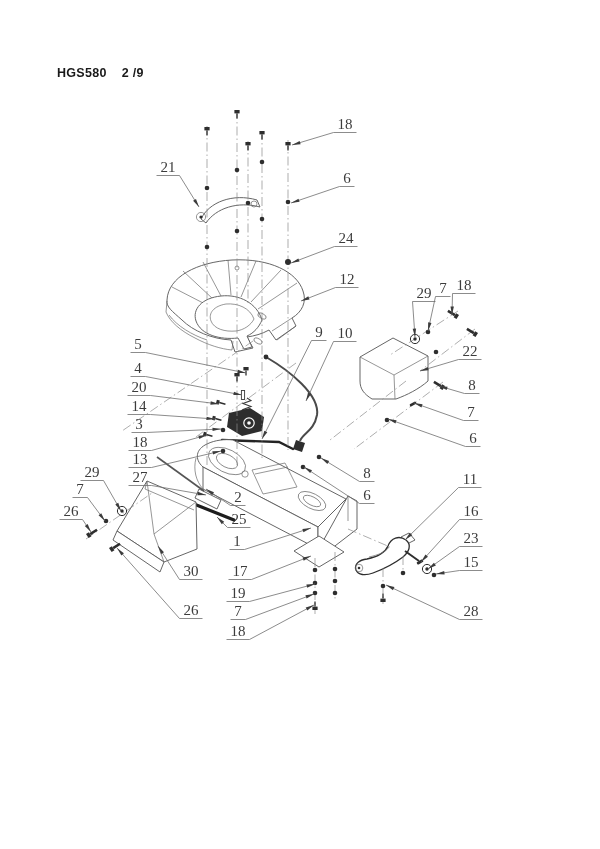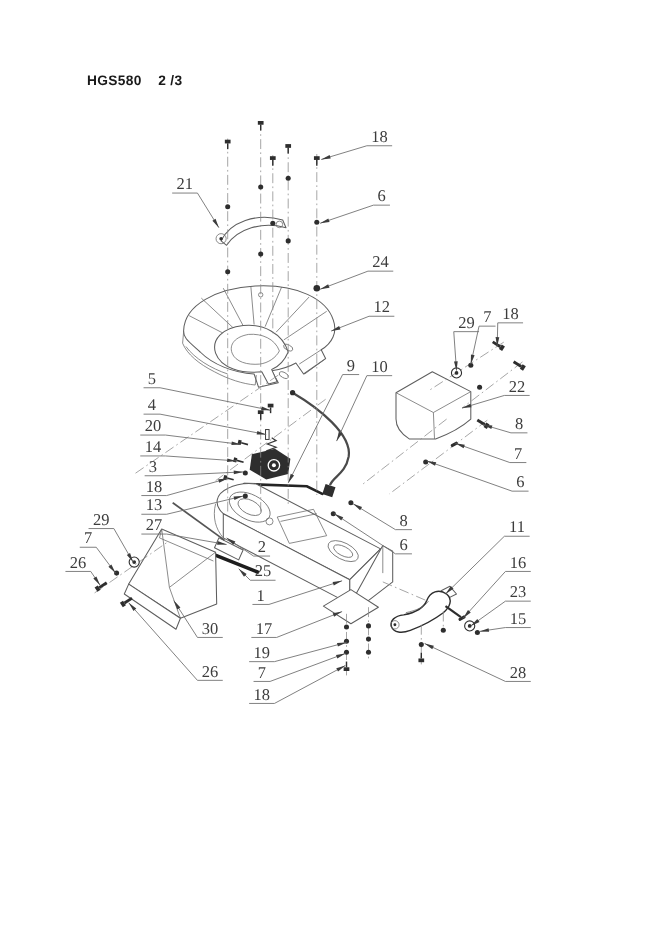--- a/index.html
+++ b/index.html
@@ -1,35 +1,35 @@
 <!DOCTYPE html>
 <html><head>
 <meta charset="utf-8">
 <style>
   html,body{margin:0;padding:0;background:#ffffff;}
   .page{position:relative;width:600px;height:849px;background:#ffffff;overflow:hidden;
         font-family:"Liberation Sans",sans-serif;}
   .hdr{position:absolute;left:57px;top:66px;display:flex;gap:15px;
-       font-size:12.5px;font-weight:bold;color:#1a1a1a;letter-spacing:.3px;margin-left:22px;}
+       font-size:12.5px;font-weight:bold;color:#1a1a1a;letter-spacing:.3px;}
   svg{position:absolute;left:0;top:0;}
   .part{fill:#ffffff;stroke:#5e5e5e;stroke-width:.95;stroke-linejoin:round;}
   .thin{fill:none;stroke:#6a6a6a;stroke-width:.7;}
   .darkline{fill:none;stroke:#242424;stroke-width:2.4;stroke-linecap:round;}
   .cl{fill:none;stroke:#8b8b8b;stroke-width:.7;stroke-dasharray:9 3 1.5 3;}
   .leader{fill:none;stroke:#6f6f6f;stroke-width:.8;}
   .ctext{font-family:"Liberation Serif","DejaVu Serif",serif;font-size:15px;fill:#3c3c3c;}
   .dk{fill:#2e2e2e;stroke:none;}
 </style>
 </head>
 <body>
 
 <div class="page">
   <div class="hdr">
     <span>HGS580</span>
-    <span>2 /3</span>
+    <span>2 /9</span>
   </div>
 
   <svg id="diagram" width="600" height="849" viewBox="0 0 600 849">
 
     <g>
       <path class="part" d="M201,219 C209,202 233,193 257,200 L260,207 C238,201 216,208 206,223 Z"></path>
       <circle class="thin" cx="201" cy="217" r="4.6" fill="#fff"></circle>
       <circle class="dk" cx="201" cy="217" r="1.6"></circle>
       <circle class="thin" cx="254" cy="204" r="3" fill="#fff"></circle>
     </g>

